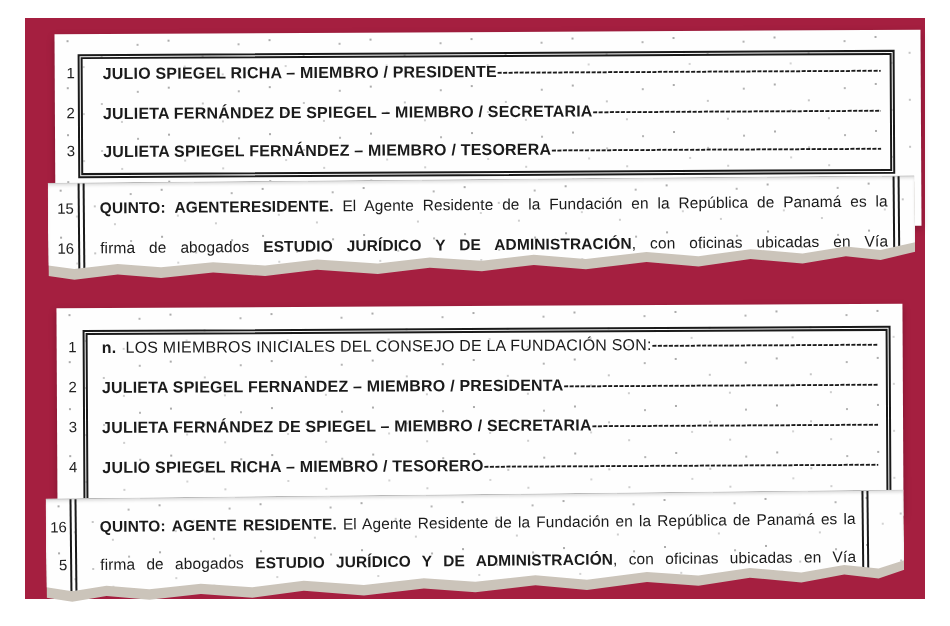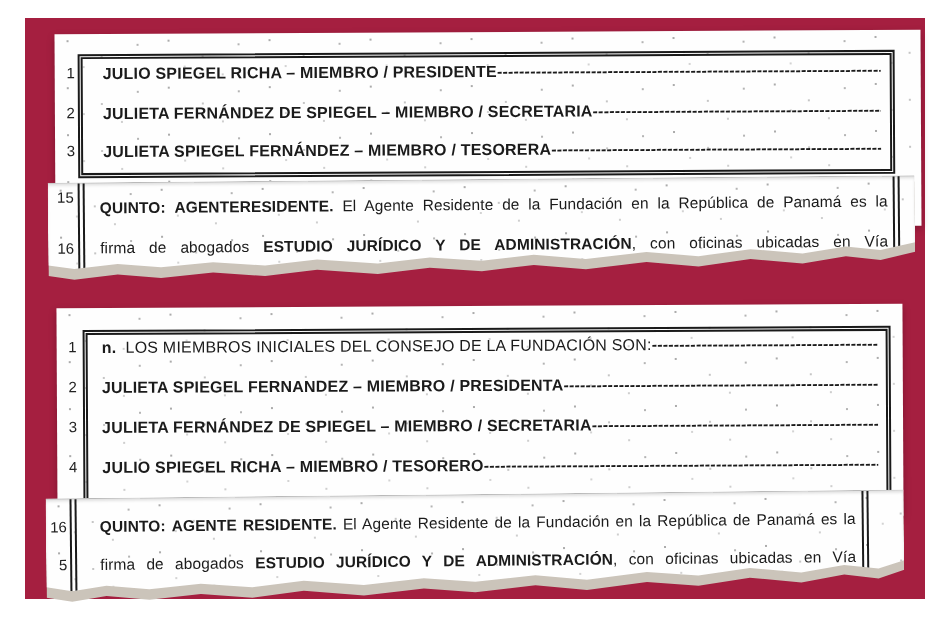--- a/index.html
+++ b/index.html
@@ -74,21 +74,21 @@
     <span class="num" style="top:71px">2</span>
     <span class="num" style="top:109px">3</span>
     <div class="dline" style="top:30px"><span class="b">JULIO SPIEGEL RICHA – MIEMBRO / PRESIDENTE</span><span></span><span class="b">----------------------------------------------------------------------------------------------------------------------------------</span></div>
     <div class="dline" style="top:70px"><span class="b">JULIETA FERNÁNDEZ DE SPIEGEL – MIEMBRO / SECRETARIA</span><span></span><span class="b">----------------------------------------------------------------------------------------------------------------------------------</span></div>
     <div class="dline" style="top:108px"><span class="b">JULIETA SPIEGEL FERNÁNDEZ – MIEMBRO / TESORERA</span><span></span><span class="b">----------------------------------------------------------------------------------------------------------------------------------</span></div>
   </div>
 
   <div class="stripwrap stripwrap1">
     <div class="tearshadow tearshape1" style="background: rgb(203, 196, 186);"></div>
     <div class="stripface stripface1 papertex tearshape1">
-      <span class="num" style="top:6px">15</span>
+      <span class="num" style="top:17px">15</span>
       <span class="num" style="top:57px">16</span>
       <div class="vd" style="left:30px"></div>
       <div class="vd" style="left:845px"></div>
       <div class="sline" style="top:15px"><span class="b u">QUINTO</span><span class="b">:</span> <span class="b">AGENTERESIDENTE.</span>&nbsp;<span>El Agente Residente de la Fundación en la República de Panamá es la</span></div>
       <div class="sline" style="top:55px"><span>firma de abogados</span> <span class="b">ESTUDIO JURÍDICO Y DE ADMINISTRACIÓN</span><span>, con oficinas ubicadas en Vía</span></div>
     </div>
   </div>
 
   <div class="paper paper2 papertex">
     <div class="frame frame2"></div>

